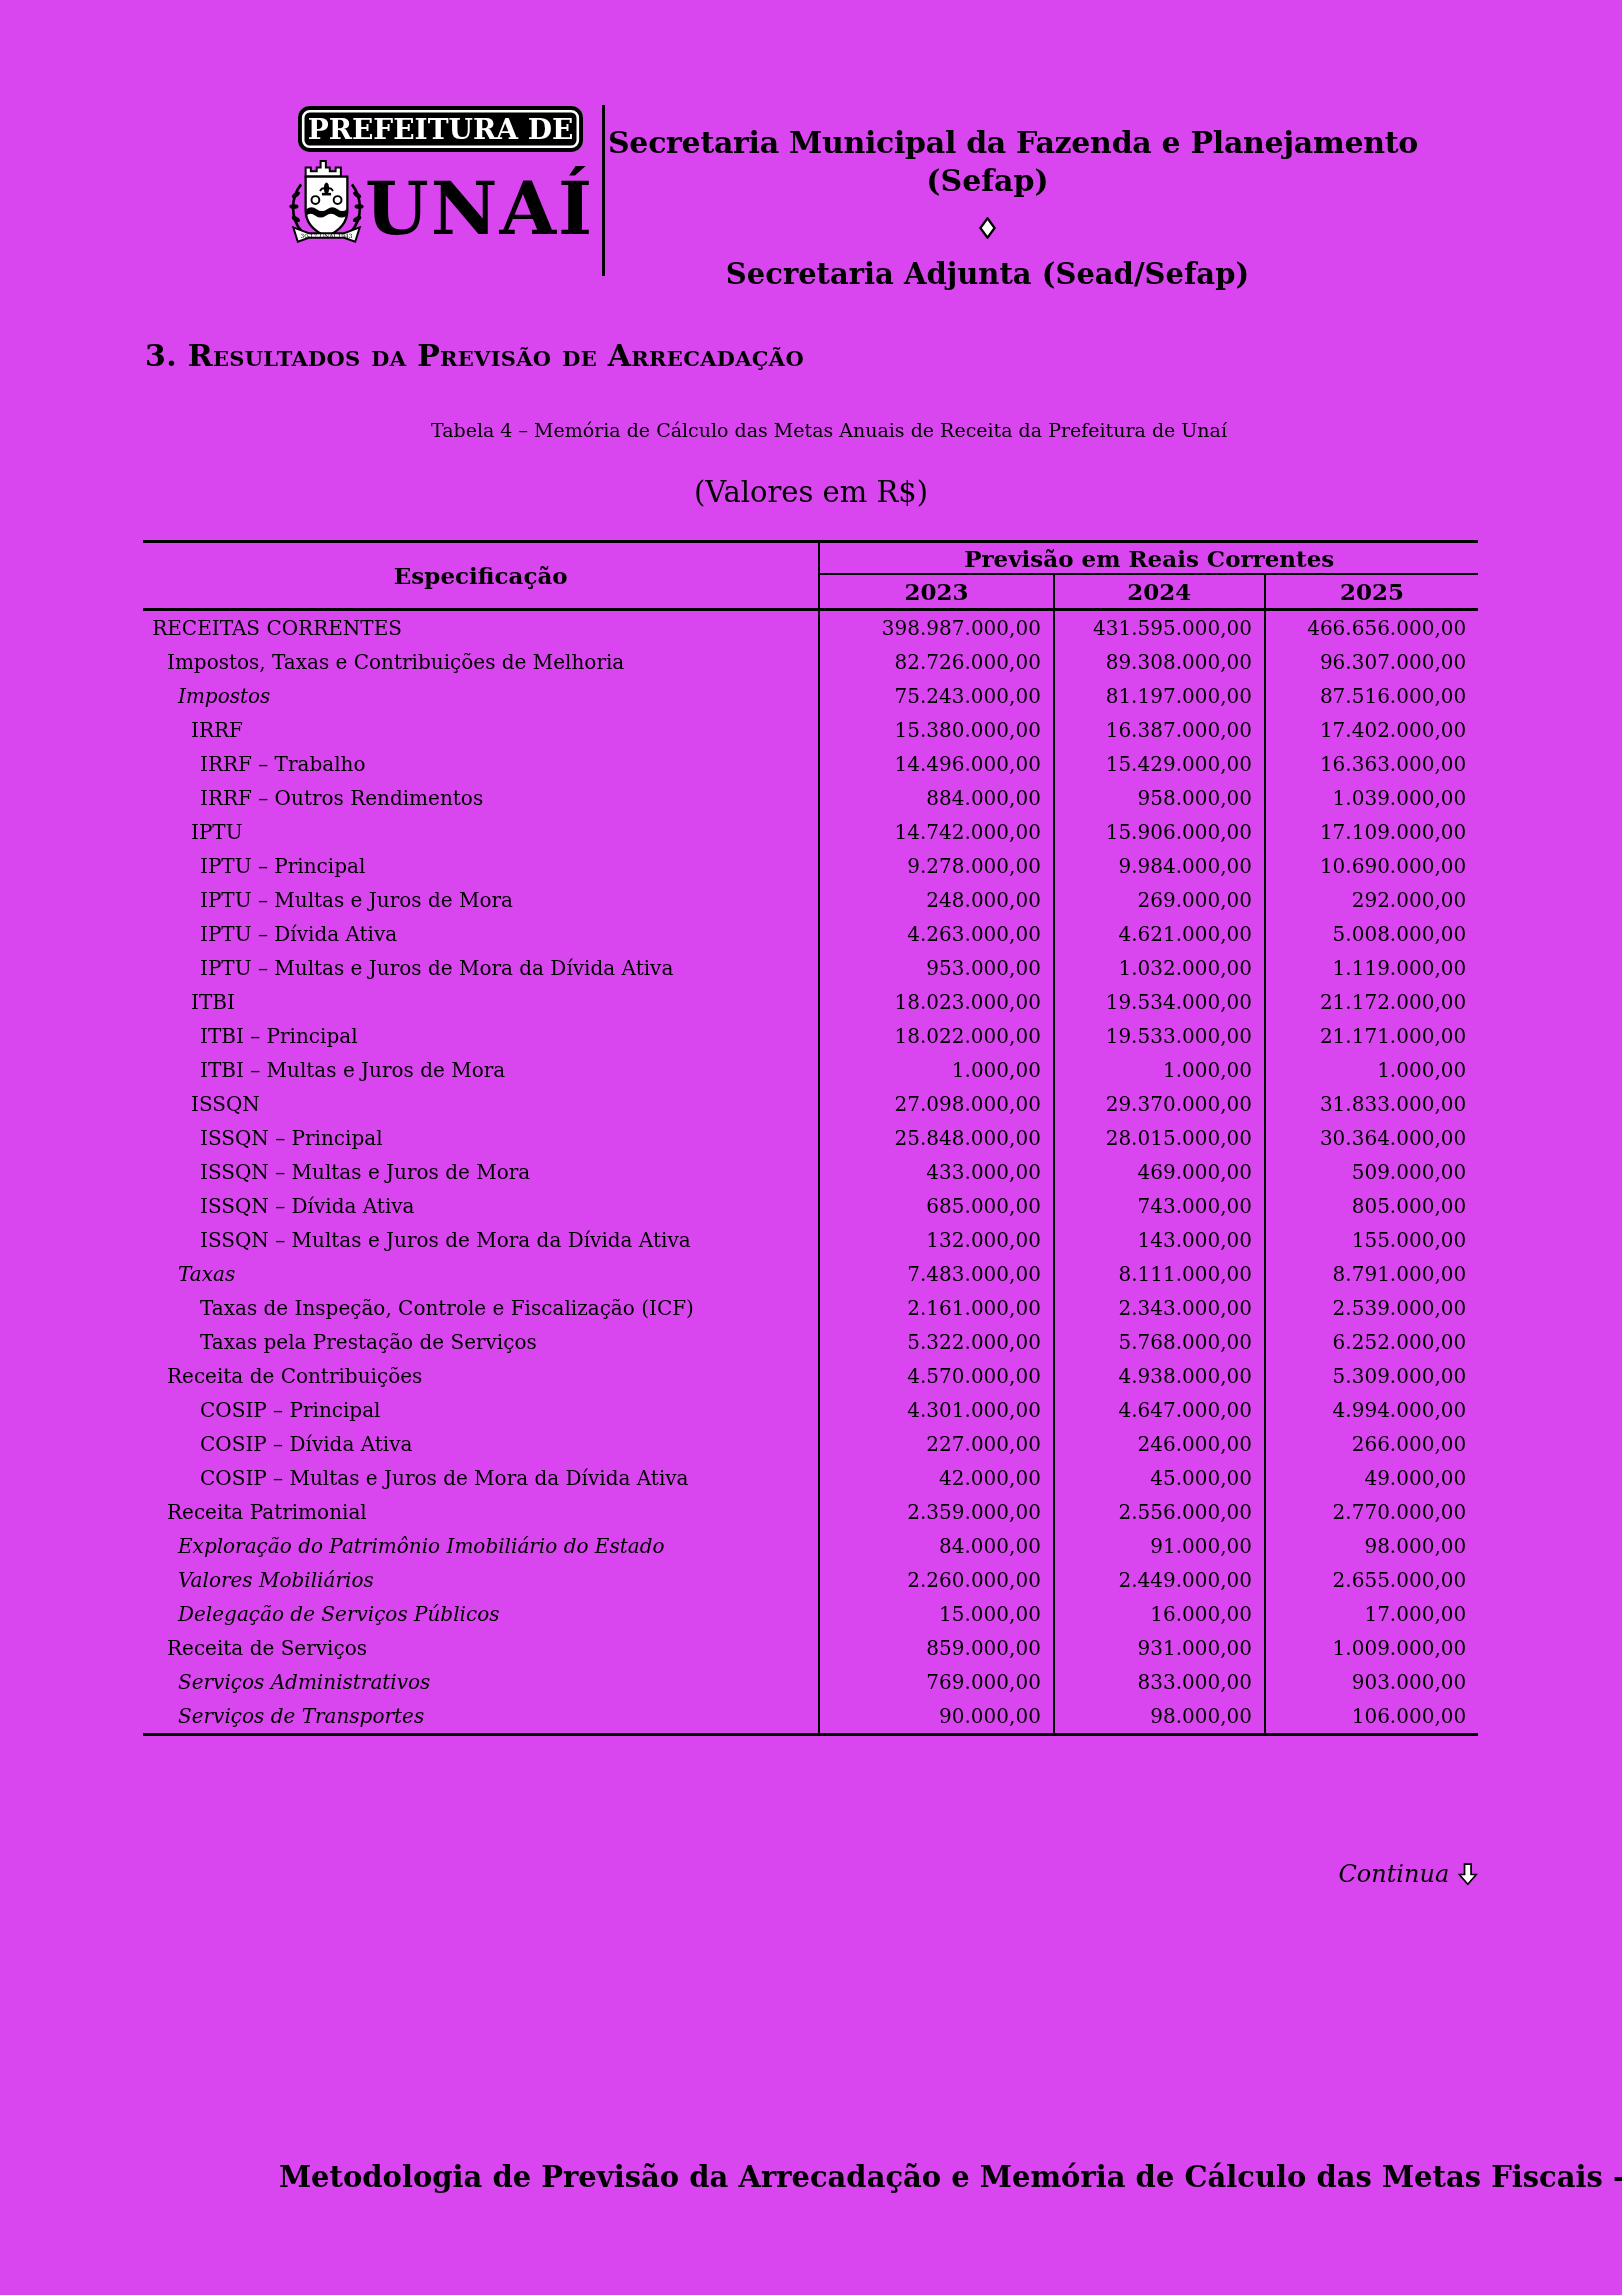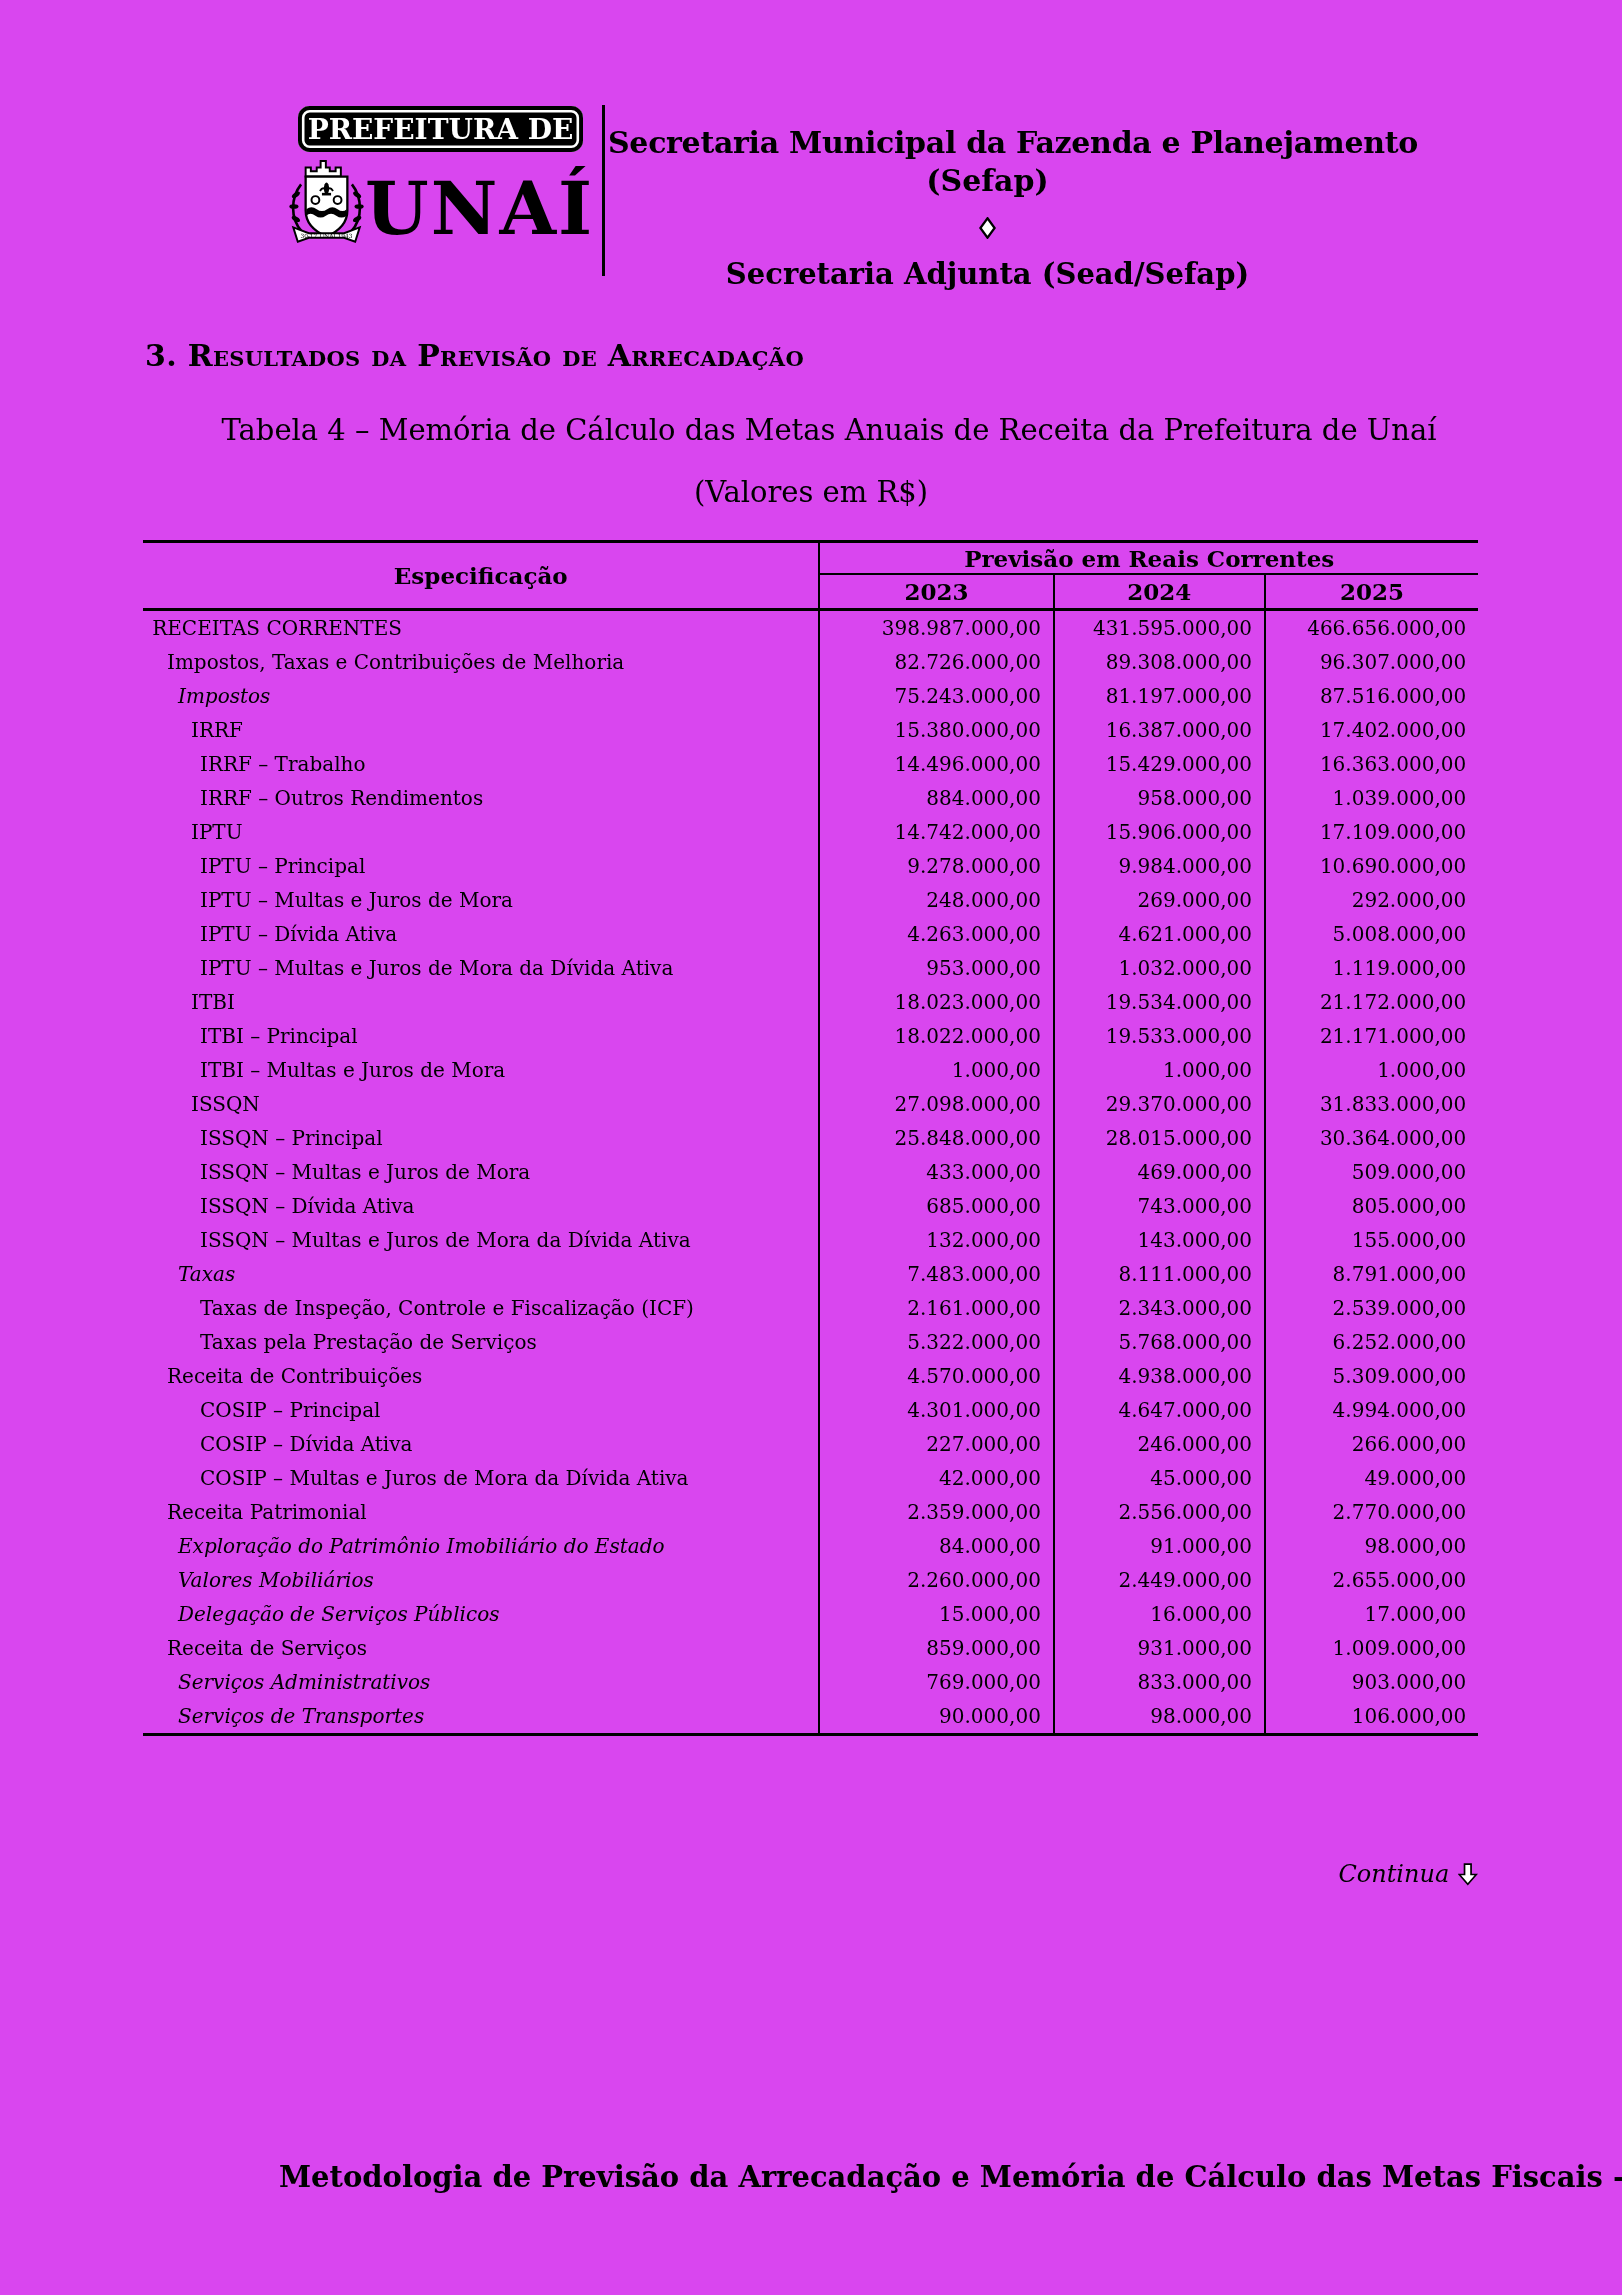--- a/index.html
+++ b/index.html
@@ -27,21 +27,21 @@
   .org-line1{font-size:30px;font-weight:bold;line-height:38px;letter-spacing:-0.3px;white-space:nowrap;}
   .org-line2{font-size:30px;font-weight:bold;line-height:37px;}
   .org-diamond{margin:18.3px auto 0 auto;width:17px;height:22px;}
   .org-line3{font-size:29px;font-weight:bold;line-height:35px;margin-top:15.7px;}
   
   .section-heading{
     position:absolute;left:145px;top:339px;font-size:30px;font-weight:bold;
     font-variant:small-caps;letter-spacing:0.3px;line-height:34px;
   }
   .table-title{position:absolute;left:0;top:412px;width:1622px;text-align:center;}
-  .table-title .t1{font-size:29px;line-height:37px;padding-left:36px;}
+  .table-title .t1{font-size:19px;line-height:37px;padding-left:36px;}
   .table-title .t2{font-size:29px;line-height:34px;margin-top:26px;}
   
   table.main{
     position:absolute;left:143px;top:540px;width:1335px;
     border-collapse:collapse;table-layout:fixed;
     border-top:3.9px solid #000;border-bottom:3.3px solid #000;
   }
   table.main th{font-size:23px;font-weight:bold;padding:0;}
   th.spec{border-right:2.6px solid #000;border-bottom:3.9px solid #000;vertical-align:middle;text-align:center;}
   th.group{border-left:2.6px solid #000;border-bottom:2.6px solid #000;height:30px;vertical-align:middle;text-align:center;}

